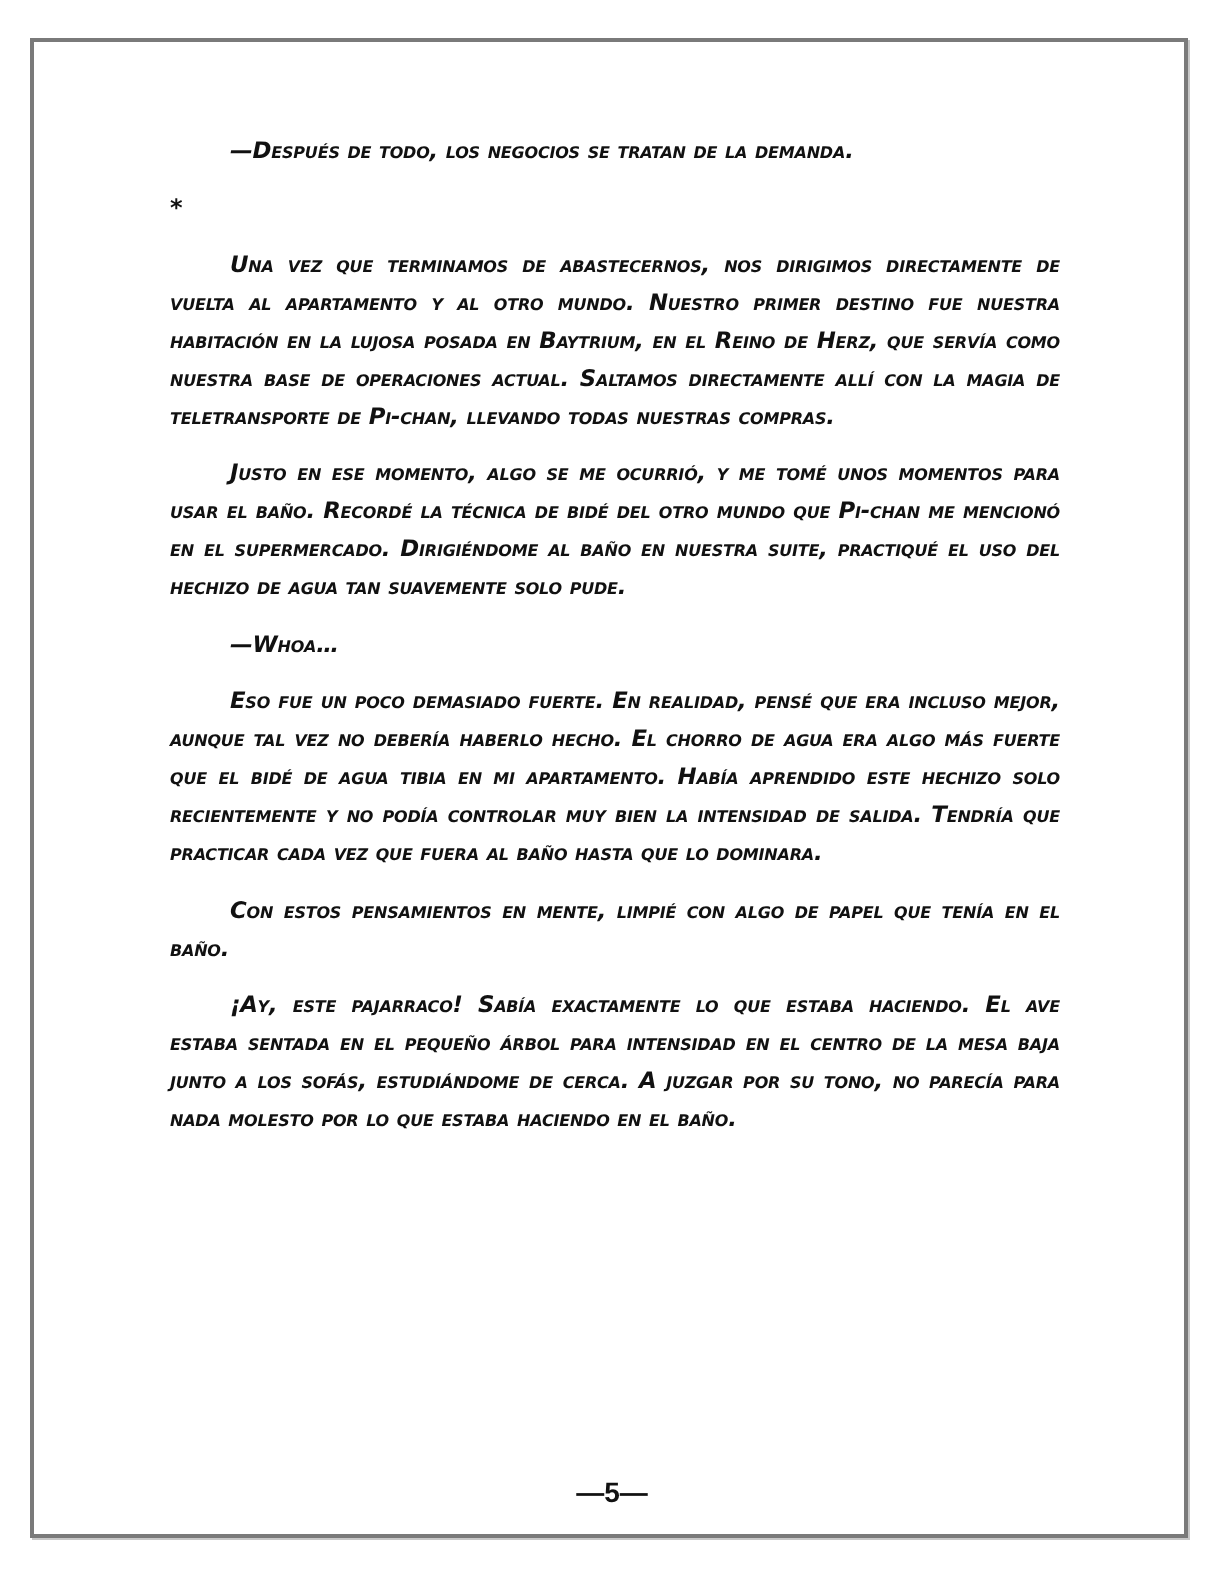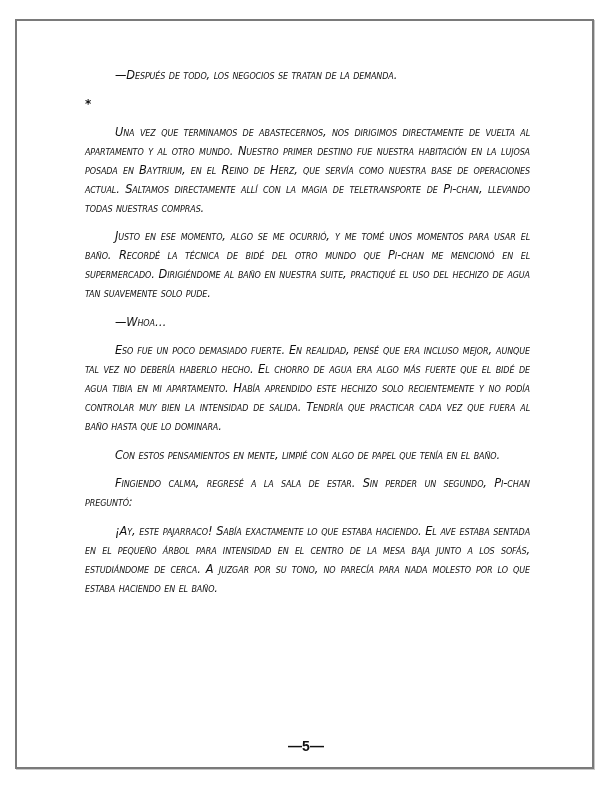--- a/index.html
+++ b/index.html
@@ -9,37 +9,36 @@
     border: 2px solid #7a7a7a; box-sizing: border-box;
     box-shadow: 1px 1px 0 #c8c8c8;
   }
   .text {
     position: absolute; left: 85px; top: 66px; width: 445px;
     font-family: "DejaVu Sans", sans-serif;
     font-style: italic; font-variant: small-caps;
     font-size: 11.4px; line-height: 19px; color: #111;
     letter-spacing: -0.1px;
   }
-  .text p { margin: 0 0 9.5px 0; text-indent: 30px; text-align: justify; text-align-last: left; }
+  .text p { margin: 0 0 9.5px 0; text-indent: 30px; text-align: justify; text-align-last: left; font-weight: bold; }
   .text p.sep { text-indent: 0; text-align: center; font-style: normal; font-weight: bold; font-size: 12px; margin: 0 0 9px 0; }
   .pagenum {
     position: absolute; left: 0; width: 612px; top: 738px; text-align: center;
     font-family: "Liberation Sans", sans-serif; font-weight: bold; font-size: 14px; color: #111;
   }
 </style>
 </head>
 <body>
 
 <div class="frame"></div>
 
 <div class="text">
   <p>—Después de todo, los negocios se tratan de la demanda.</p>
   <p class="sep">*</p>
   <p>Una vez que terminamos de abastecernos, nos dirigimos directamente de vuelta al apartamento y al otro mundo. Nuestro primer destino fue nuestra habitación en la lujosa posada en Baytrium, en el Reino de Herz, que servía como nuestra base de operaciones actual. Saltamos directamente allí con la magia de teletransporte de Pi-chan, llevando todas nuestras compras.</p>
   <p>Justo en ese momento, algo se me ocurrió, y me tomé unos momentos para usar el baño. Recordé la técnica de bidé del otro mundo que Pi-chan me mencionó en el supermercado. Dirigiéndome al baño en nuestra suite, practiqué el uso del hechizo de agua tan suavemente solo pude.</p>
   <p>—Whoa…</p>
   <p>Eso fue un poco demasiado fuerte. En realidad, pensé que era incluso mejor, aunque tal vez no debería haberlo hecho. El chorro de agua era algo más fuerte que el bidé de agua tibia en mi apartamento. Había aprendido este hechizo solo recientemente y no podía controlar muy bien la intensidad de salida. Tendría que practicar cada vez que fuera al baño hasta que lo dominara.</p>
   <p>Con estos pensamientos en mente, limpié con algo de papel que tenía en el baño.</p>
-  <p>Fingiendo calma, regresé a la sala de estar. Sin perder un segundo, Pi-chan preguntó:</p>
   <p>¡Ay, este pajarraco! Sabía exactamente lo que estaba haciendo. El ave estaba sentada en el pequeño árbol para intensidad en el centro de la mesa baja junto a los sofás, estudiándome de cerca. A juzgar por su tono, no parecía para nada molesto por lo que estaba haciendo en el baño.</p>
 </div>
 
 <div class="pagenum">—5—</div>
 
 </body></html>

